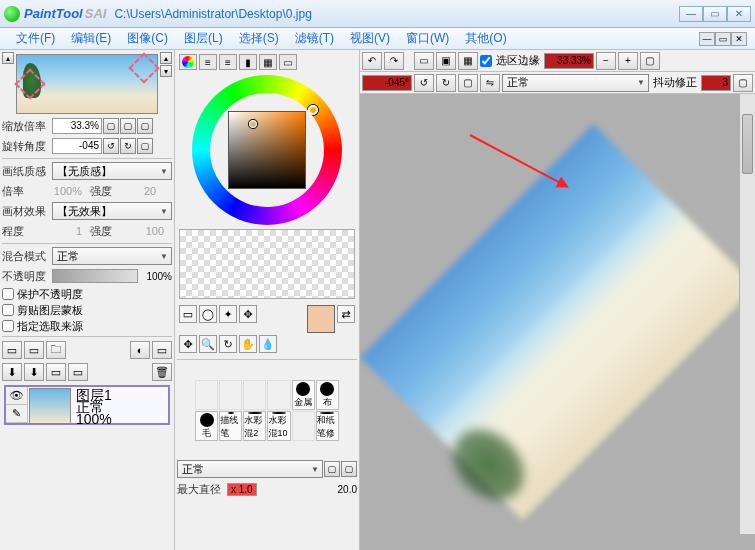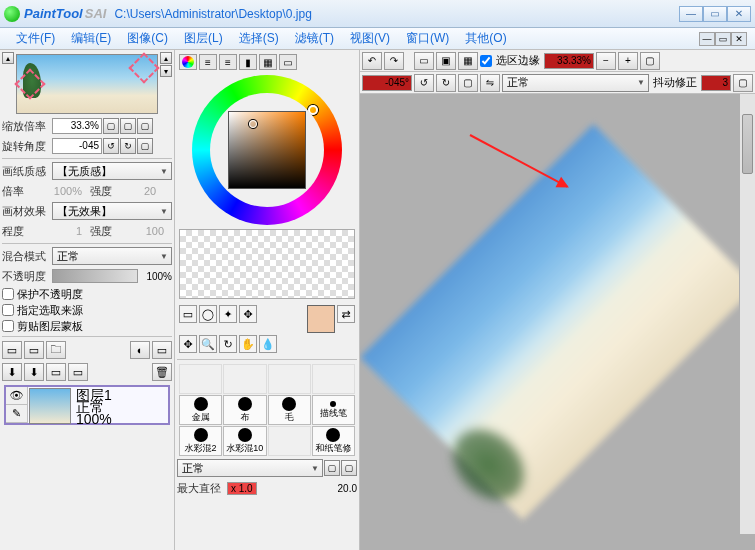--- a/index.html
+++ b/index.html
@@ -49,21 +49,21 @@
 .wheel-ring { width: 150px; height: 150px; border-radius: 50%; background: conic-gradient(from 90deg, red, magenta, blue, cyan, lime, yellow, red); position: relative; }
 .wheel-ring::after { content: ''; position: absolute; inset: 18px; border-radius: 50%; background: #f0f0f0; }
 .sv-box { position: absolute; width: 78px; height: 78px; left: 50%; top: 50%; transform: translate(-50%,-50%); background: linear-gradient(to bottom, transparent, black), linear-gradient(to right, white, #ff8000); border: 1px solid #555; }
 .sv-cursor { position: absolute; width: 8px; height: 8px; border: 1px solid #fff; border-radius: 50%; box-shadow: 0 0 0 1px #000; left: 20px; top: 8px; }
 .wheel-cursor { position: absolute; width: 10px; height: 10px; border: 2px solid #fff; border-radius: 50%; box-shadow: 0 0 0 1px #000; right: 24px; top: 30px; }
 .swatch-area { height: 70px; background: repeating-conic-gradient(#ddd 0 25%, #fff 0 50%) 0 0/12px 12px; border: 1px solid #aaa; margin: 2px; position: relative; }
 .swatch-scroll { position: absolute; right: -14px; top: 0; width: 12px; height: 100%; background: #e0e0e0; border: 1px solid #999; }
 .tool-grid { display: flex; flex-wrap: wrap; gap: 2px; margin: 4px 2px; }
 .tool-btn { width: 18px; height: 18px; border: 1px solid #999; background: #f4f4f4; display: flex; align-items: center; justify-content: center; font-size: 11px; cursor: pointer; }
 .fg-swatch { width: 28px; height: 28px; background: #f0c8a8; border: 1px solid #666; margin-left: auto; }
-.brush-grid { display: grid; grid-template-columns: repeat(4, 1fr); gap: 1px; margin: 2px; }
+.brush-grid { display: grid; grid-template-columns: repeat(6, 1fr); gap: 1px; margin: 18px; }
 .brush-cell { height: 30px; border: 1px solid #bbb; background: #fafafa; display: flex; flex-direction: column; align-items: center; justify-content: center; font-size: 9px; cursor: pointer; position: relative; }
 .brush-dot { width: 14px; height: 14px; background: #000; border-radius: 50%; }
 .brush-blank { background: transparent; border: 1px solid #ddd; }
 .canvas-panel { flex: 1; background: #f0f0f0; display: flex; flex-direction: column; position: relative; }
 .canvas-toolbar { height: 22px; display: flex; align-items: center; gap: 2px; padding: 2px; border-bottom: 1px solid #c0c0c0; background: #f0f0f0; }
 .ct-btn { width: 20px; height: 18px; background: linear-gradient(#fafafa,#dedede); border: 1px solid #999; display: flex; align-items: center; justify-content: center; font-size: 10px; cursor: pointer; }
 .ct-label { font-size: 11px; padding: 0 2px; }
 .ct-input { width: 50px; height: 16px; border: 1px solid #999; background: #b91c1c; font-size: 10px; text-align: right; padding-right: 2px; }
 .ct-chk { width: 12px; height: 12px; }
 .canvas-toolbar2 { height: 22px; display: flex; align-items: center; gap: 2px; padding: 2px; border-bottom: 1px solid #c0c0c0; }
@@ -178,25 +178,25 @@
           <div class="slider-fill" style="width:100%"></div>
         </div>
       <span style="width:34px;text-align:right;font-size:10px">100%</span>
     </div>
     <div class="chk-row">
         <input type="checkbox" style="">
         <span>保护不透明度</span>
       </div>
     <div class="chk-row">
         <input type="checkbox" style="">
-        <span>指定选取来源</span>
+        <span>剪贴图层蒙板</span>
       </div>
     <div class="chk-row">
         <input type="checkbox" style="">
-        <span>剪贴图层蒙板</span>
+        <span>指定选取来源</span>
       </div>
     <div class="sep"></div>
     <div class="layer-toolbar">
       <div class="layer-btn">▭</div>
       <div class="layer-btn">▭</div>
       <div class="layer-btn">🗀</div>
       <div style="flex:1"></div>
       <div class="layer-btn">◐</div>
       <div class="layer-btn">▭</div>
     </div>

